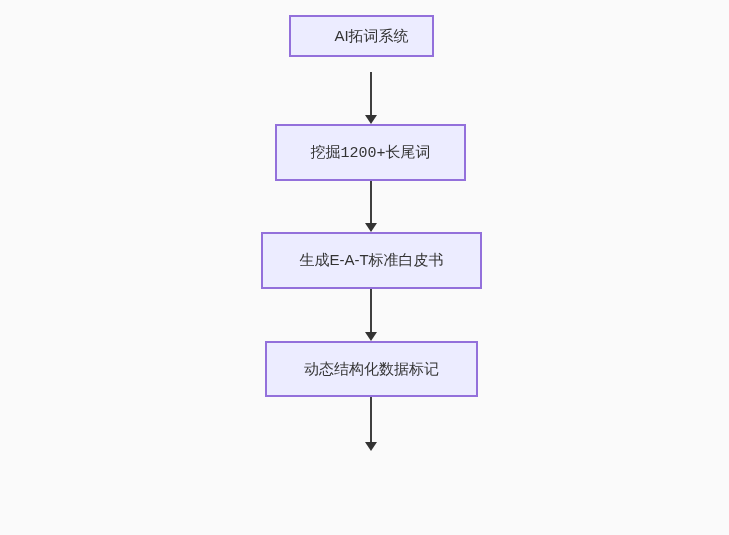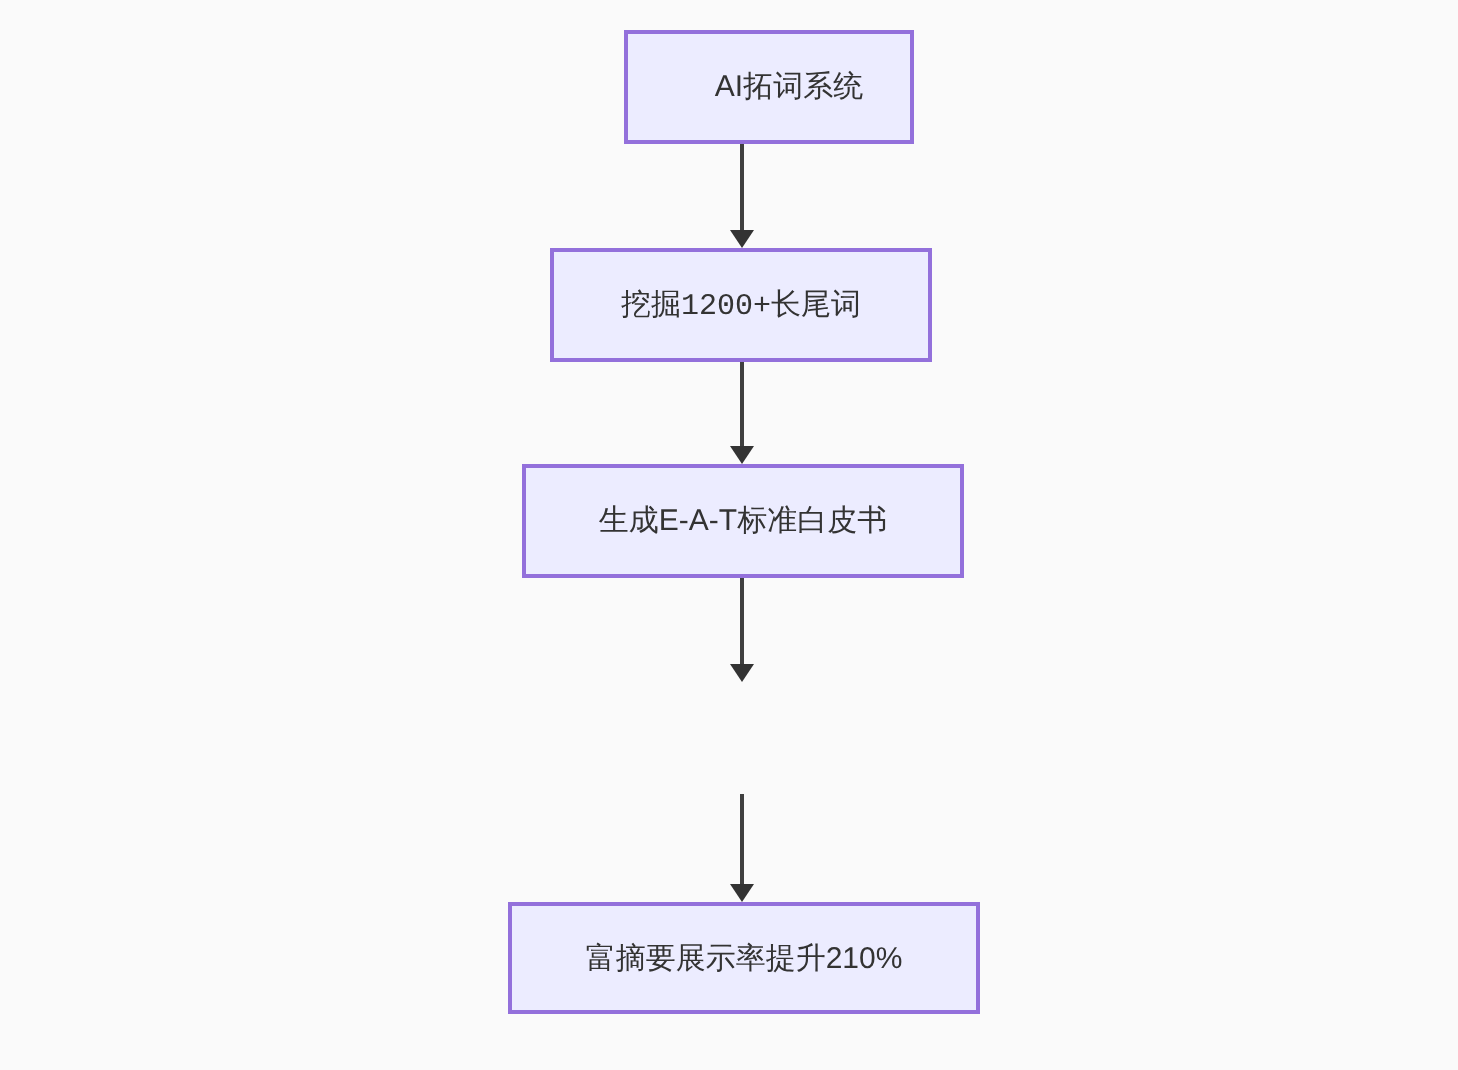--- a/index.html
+++ b/index.html
@@ -25,21 +25,21 @@
     background: #ececff;
     border: 2px solid #9370db;
     color: #333333;
     font-size: 15px;
     display: flex;
     align-items: center;
     justify-content: center;
     text-align: center;
     white-space: nowrap;
   }
-  .node-1 { left: 312px; top: 15px;  width: 145px; height: 57px; padding-left: 20px; }
+  .node-1 { left: 289px; top: 15px;  width: 145px; height: 42px; padding-left: 20px; }
   .node-2 { left: 275px; top: 124px; width: 191px; height: 57px; font-family: Liberation Mono, monospace; }
   .node-3 { left: 261px; top: 232px; width: 221px; height: 57px; justify-content: center; }
   .node-4 { left: 265px; top: 341px; width: 213px; height: 56px; }
   .node-5 { left: 254px; top: 451px; width: 236px; height: 56px; }
 
   .flow-edge {
     position: absolute;
     left: 365px;           
     width: 12px;
   }
@@ -92,23 +92,23 @@
 
   <div class="flow-node node-3">
     <span>生成E-A-T标准白皮书</span>
   </div>
 
   <div class="flow-edge edge-3">
     <div class="edge-line"></div>
     <div class="edge-arrowhead"></div>
   </div>
 
+  <div class="flow-node node-4">
+    <span>动态结构化数据标记</span>
+  </div>
 
   <div class="flow-edge edge-4">
     <div class="edge-line"></div>
     <div class="edge-arrowhead"></div>
   </div>
 
-  <div class="flow-node node-5">
-    <span>富摘要展示率提升210%</span>
-  </div>
 
 </div>
 
 </body></html>

